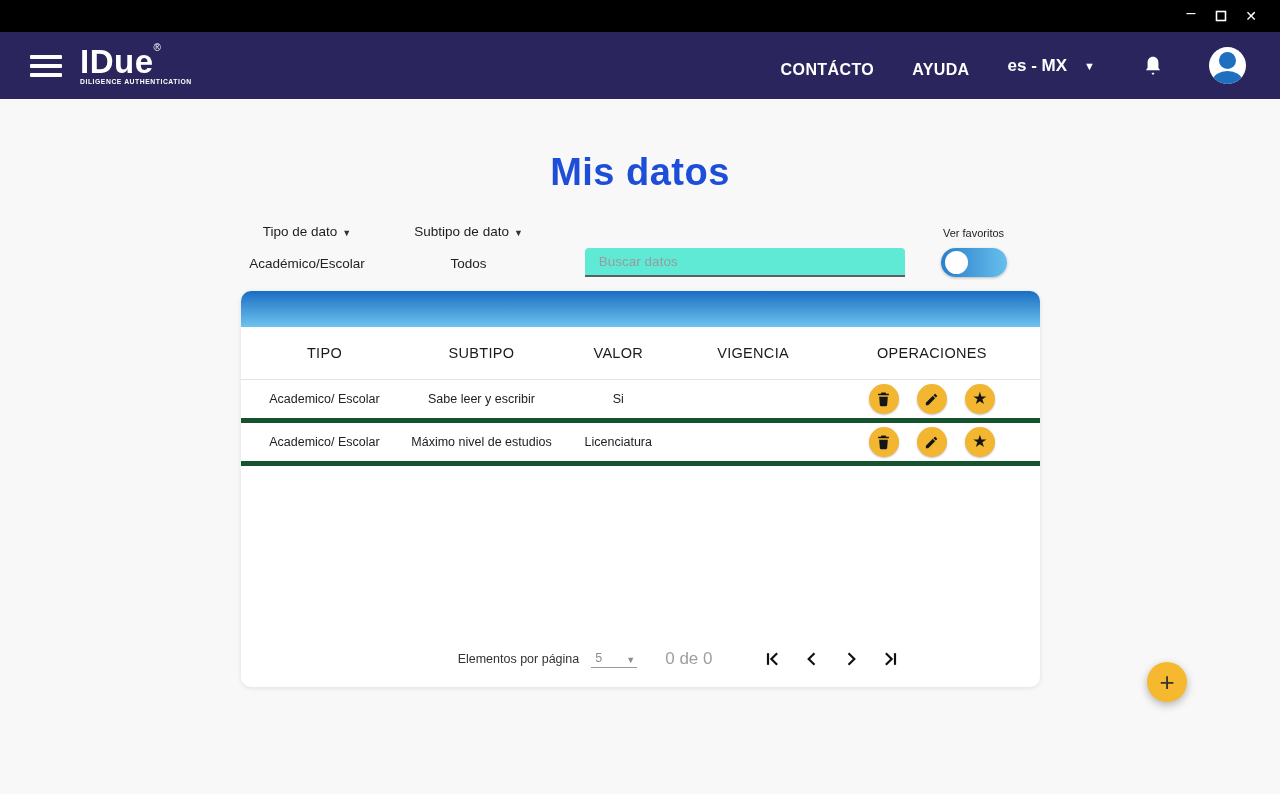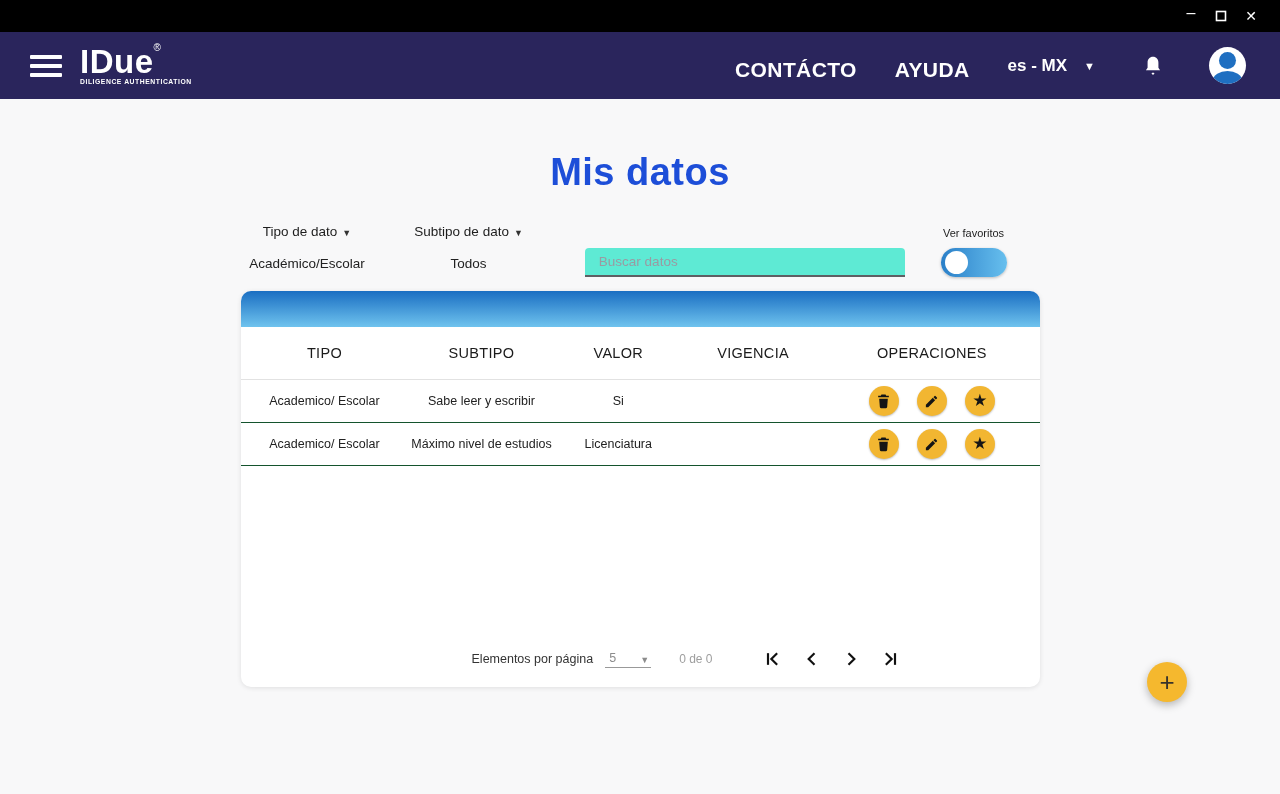--- a/index.html
+++ b/index.html
@@ -16,21 +16,21 @@
   
   .appbar { height:67px; background:#2a255c; display:flex; align-items:center;
             padding:0 34px 0 30px; color:#fff; }
   .hamburger { width:32px; display:flex; flex-direction:column; gap:5px; cursor:pointer; }
   .hamburger span { display:block; height:4px; background:#fff; border-radius:1px; }
   .logo { margin-left:18px; line-height:1; cursor:pointer; }
   .logo-main { font-size:33px; font-weight:700; letter-spacing:0.5px; }
   .logo-reg { font-size:10px; vertical-align:top; position:relative; top:-2px; }
   .logo-tag { font-size:6.8px; letter-spacing:0.55px; margin-top:1px; font-weight:600; }
   .appnav { margin-left:auto; display:flex; align-items:center; gap:38px; }
-  .navlink { font-size:21px; font-weight:600; letter-spacing:0.4px; cursor:pointer;margin-top:8px; }
+  .navlink { font-size:16px; font-weight:600; letter-spacing:0.4px; cursor:pointer;margin-top:8px; }
   .lang { display:flex; align-items:center; gap:17px; font-size:17px; font-weight:600; cursor:pointer; }
   .lang .caret { font-size:11px; }
   .bell { margin-left:10px; cursor:pointer; display:flex; }
   .avatar { width:37px; height:37px; border-radius:50%; background:#fff; position:relative;
             overflow:hidden; margin-left:8px; cursor:pointer; }
   .avatar .head { position:absolute; width:17px; height:17px; border-radius:50%;
                   background:#1f6fc1; left:10px; top:5px; }
   .avatar .body { position:absolute; width:29px; height:18px; border-radius:50% 50% 0 0;
                   background:#1f6fc1; left:4px; top:24px; }
 
@@ -64,38 +64,38 @@
           border-radius:10px; box-shadow:0 1px 5px rgba(0,0,0,0.10);
           display:flex; flex-direction:column; }
   .card-cap { height:36px; border-radius:10px 10px 0 0;
               background:linear-gradient(180deg,#1a6ec2,#6fc3ee); }
   .tbl-row { display:flex; align-items:center; }
   .tbl-col { text-align:center; }
   .c1 { width:170px; } .c2 { width:148px; } .c3 { width:129px; }
   .c4 { width:144px; } .c5 { width:218px; }
   .tbl-head { height:53px; border-bottom:1px solid #e2e2e2; }
   .tbl-head .tbl-col { font-size:14.5px; color:#1b1b1b; font-weight:500; letter-spacing:0.3px; }
-  .data-row { height:43px; border-bottom:1px solid #14532d; }
+  .data-row { height:43px; border-bottom:5px solid #14532d; }
   .data-row .tbl-col { font-size:12.5px; color:#222; }
   .ops { display:flex; justify-content:center; gap:18px; }
   .op-btn { width:30px; height:30px; border-radius:50%; background:#f2b631; border:none;
             display:flex; align-items:center; justify-content:center; cursor:pointer;
             box-shadow:0 1px 2px rgba(0,0,0,0.25); padding:0; }
   .op-btn .star-glyph { font-size:17px; color:#151515; line-height:1; position:relative; top:-1px; }
 
   
   .paginator { margin-top:auto; display:flex; align-items:center; justify-content:flex-end;
                padding:0 138px 16px 0; }
   .pp-label { font-size:12.5px; color:#333; }
   .pp-select { display:flex; align-items:flex-end; gap:10px; margin-left:12px;
                border-bottom:1px solid #999; padding:0 2px 2px 4px; width:46px;
                justify-content:space-between; cursor:pointer; }
   .pp-value { font-size:12.5px; color:#8c8c8c; }
   .pp-caret { font-size:9px; color:#8c8c8c; }
-  .pp-range { font-size:12px; color:#9e9e9e; margin-left:28px; }
+  .pp-range { font-size:17px; color:#9e9e9e; margin-left:28px; }
   .pp-nav { display:flex; gap:15px; margin-left:48px; }
   .pp-btn { background:none; border:none; padding:0; cursor:pointer; display:flex;
             align-items:center; justify-content:center; width:24px; height:24px; }
 
   
   .fab { position:absolute; left:1147px; top:662px; width:40px; height:40px;
          border-radius:50%; background:#f5b82e; border:none; cursor:pointer;
          box-shadow:0 3px 8px rgba(0,0,0,0.28); font-size:26px; color:#38332b;
          line-height:38px; text-align:center; font-weight:400; padding:0; }
 </style>

